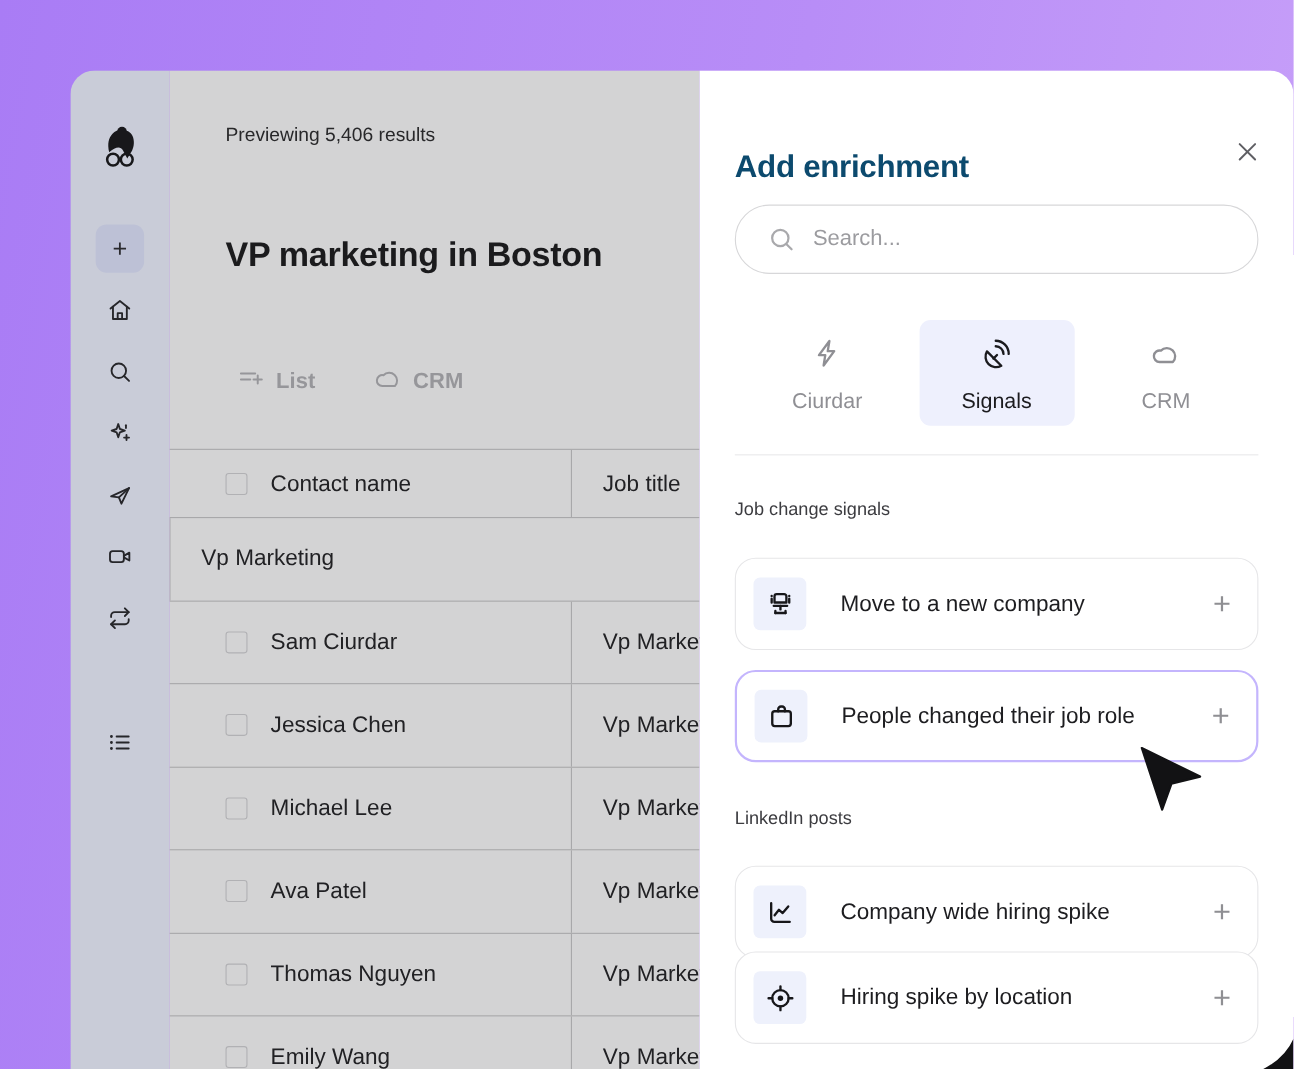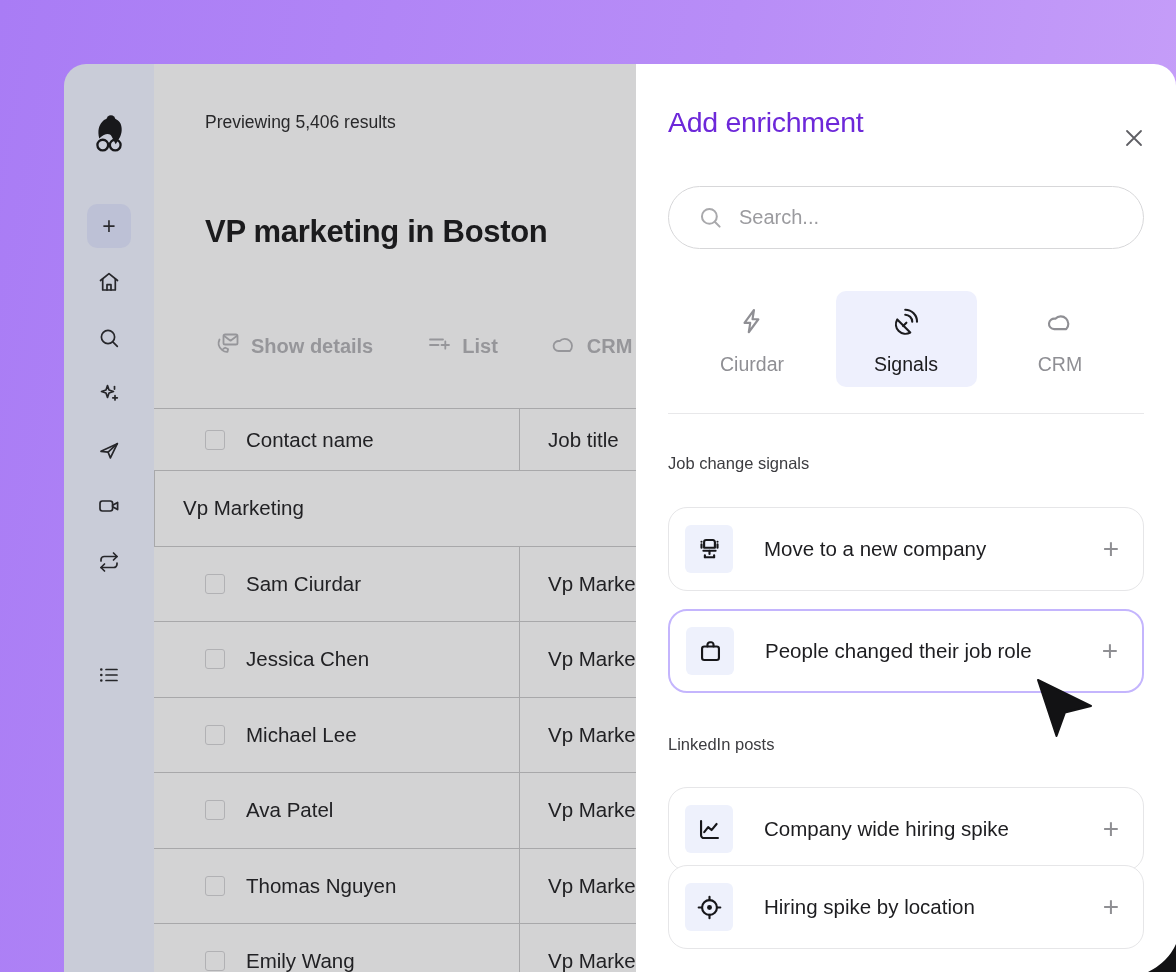--- a/index.html
+++ b/index.html
@@ -37,21 +37,21 @@
   .tb-item svg { width:28px; height:28px; }
   .table { position:absolute; top:344px; left:0; width:700px; font-size:20.5px; color:#212124; }
   .t-header { height:62px; border-top:1px solid #a8a8aa; display:flex; align-items:stretch; font-weight:400; }
   .t-row { height:75.5px; border-top:1px solid #a8a8aa; display:flex; align-items:stretch; }
   .cell-left { display:flex; align-items:center; width:365px; flex:none; }
   .checkbox { margin-left:51px; width:20px; height:20px; border:1.5px solid #b1b1b4; border-radius:3px; flex:none; }
   .cell-name { margin-left:21px; white-space:nowrap; }
   .cell-job { border-left:1px solid #a8a8aa; display:flex; align-items:center; padding-left:28px; flex:1; white-space:nowrap; }
   
   .panel { width:540px; flex:none; background:#ffffff; position:relative; }
-  .panel-title { position:absolute; left:32px; top:42px; font-size:28.5px; font-weight:400; color:#6d28d9; letter-spacing:-0.3px; }
+  .panel-title { position:absolute; left:32px; top:72px; font-size:28.5px; font-weight:700; color:#0c4a6e; letter-spacing:-0.3px; }
   .close-btn { position:absolute; right:30px; top:62px; width:24px; height:24px; color:#5f5f64; cursor:default; }
   .close-btn svg { width:100%; height:100%; }
   .search {
     position:absolute; left:32px; top:122px; width:476px; height:63px;
     border:1.5px solid #d7d7d9; border-radius:32px; display:flex; align-items:center;
     padding-left:28px; gap:15px; background:#fff;
   }
   .search svg { width:27px; height:27px; color:#a9a9ac; flex:none; }
   .search input { border:none; outline:none; font-size:20px; color:#4c1d95; width:360px; font-family:inherit; background:transparent; }
   .search input::placeholder { color:#9b9b9f; }
@@ -142,30 +142,20 @@
     </div>
   </div>
 
   <div class="main">
     <div class="preview">Previewing 5,406 results</div>
     <div class="page-title">VP marketing in Boston</div>
 
     <div class="toolbar">
       <div class="tb-item">
         <span>
-          <svg viewBox="0 0 28 28" fill="none" stroke="currentColor" stroke-width="1.8" stroke-linejoin="round" stroke-linecap="round" width="28" height="28">
-            <rect x="9.5" y="4.5" width="14" height="10" rx="1.6"></rect>
-              <path d="m10.2 6 6.3 4.7L22.8 6"></path>
-            <path d="M5.5 9.5c-1.8 3.8-.6 8 2.7 10.6 1.7 1.3 3.8 1.9 5.3 1.7l.6-2.8-2.9-1.3-1.8 1"></path>
-          </svg>
-        </span>
-        <span>Show details</span>
-      </div>
-      <div class="tb-item">
-        <span>
           <svg viewBox="0 0 28 28" fill="none" stroke="currentColor" stroke-width="1.8" stroke-linecap="round" width="28" height="28">
             <path d="M5 9.5h13M5 15h8.5"></path>
               <path d="M16.5 15h7.5M20.3 11.3v7.4"></path>
           </svg>
         </span>
         <span>List</span>
       </div>
       <div class="tb-item">
         <span>
           <svg viewBox="0 0 28 28" fill="none" stroke="currentColor" stroke-width="1.8" stroke-linejoin="round" width="28" height="28">

